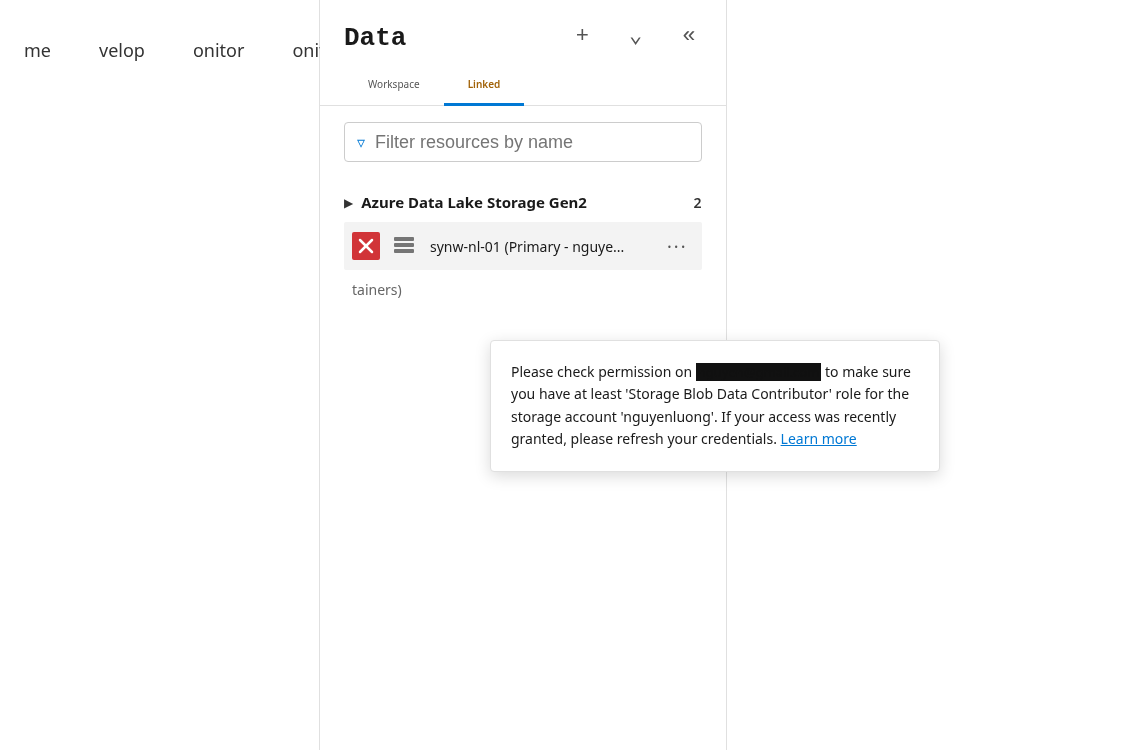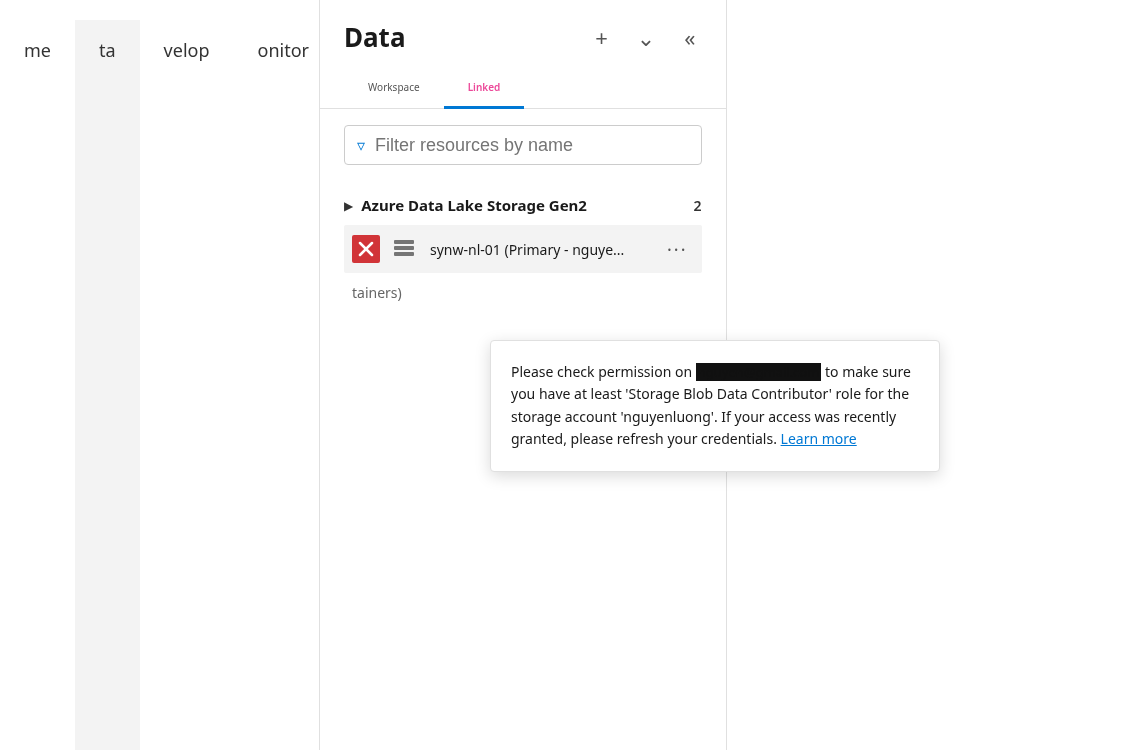--- a/index.html
+++ b/index.html
@@ -42,24 +42,25 @@
       background: #fff;
       display: flex;
       flex-direction: column;
       border-right: 1px solid #e0e0e0;
       position: relative;
       max-width: 600px;
     }
 
     .panel-header {
       display: flex;
-      align-items: center;
+      align-items: flex-end;
       padding: 18px 24px 12px 24px;
       border-bottom: none;
-      gap: 17px;
+      gap: 28px;
+      font-family: Liberation Mono, monospace;
     }
     .panel-title {
       font-size: 26px;
       font-weight: 700;
       color: #1a1a1a;
       flex: 1;
     }
     .header-icon {
       font-size: 22px;
       color: #555;
@@ -76,21 +77,21 @@
     }
     .tab {
       padding: 12px 24px;
       font-size: 10px;
       color: #555;
       cursor: pointer;
       border-bottom: 3px solid transparent;
       margin-bottom: -1px;
     }
     .tab.active {
-      color: #ec4899;
+      color: #a16207;
       border-bottom: 3px solid #0078d4;
       font-weight: 600;
     }
 
     
     .filter-area {
       padding: 16px 24px;
     }
     .filter-input-wrapper {
       display: flex;
@@ -227,23 +228,20 @@
       flex: 1;
       background: #fff;
     }
   </style>
 </head>
 <body>
 
 <div class="sidebar">
   <div class="sidebar-item">
     <span>me</span>
-  </div>
-  <div class="sidebar-item active">
-    <span>ta</span>
   </div>
   <div class="sidebar-divider"></div>
   <div class="sidebar-item">
     <span>velop</span>
   </div>
   <div class="sidebar-item">
     <span>onitor</span>
   </div>
   <div class="sidebar-divider"></div>
   <div class="sidebar-item">

